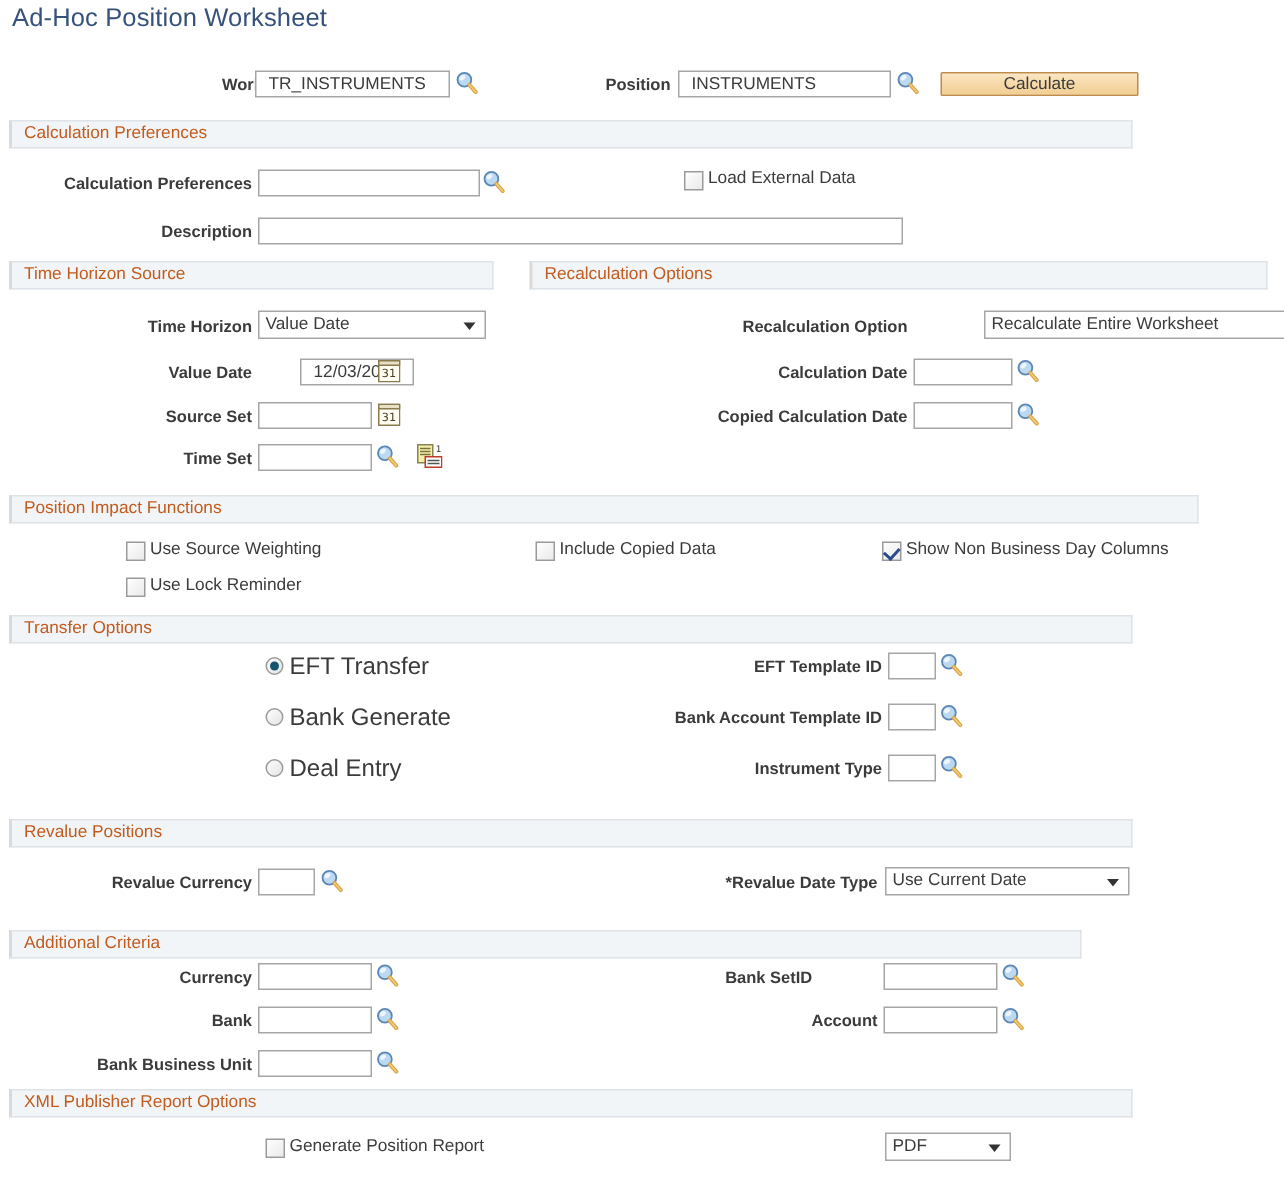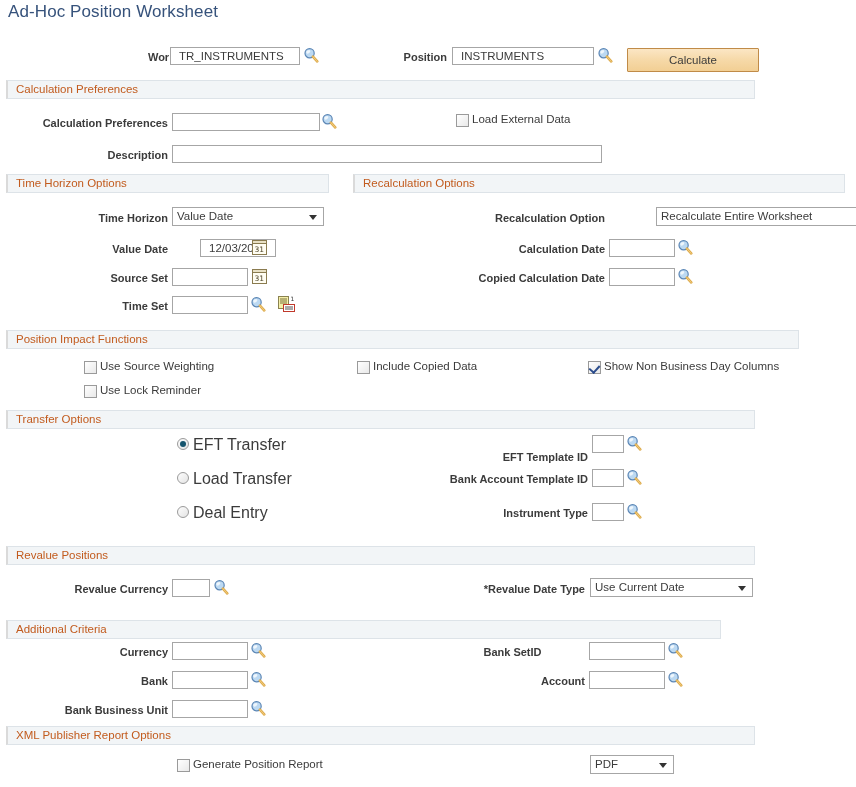--- a/index.html
+++ b/index.html
@@ -182,21 +182,21 @@
 <input class="txt" style="left: 452px; top: 47px; width: 142px;" value="INSTRUMENTS">
 <span class="mag" style="left:597px; top:47px;">
   <svg width="16" height="16" viewBox="0 0 16 16">
     <circle cx="6.6" cy="6.2" r="4.6" fill="#BCD9F2" stroke="#5B86B5" stroke-width="1.2"></circle>
     <ellipse cx="5.3" cy="4.8" rx="2.2" ry="1.5" fill="#ffffff" opacity="0.75" transform="rotate(-35 5.3 4.8)"></ellipse>
     <line x1="9.9" y1="9.6" x2="14.2" y2="14.4" stroke="#D9A441" stroke-width="2.6" stroke-linecap="round"></line>
     <line x1="9.9" y1="9.6" x2="14.2" y2="14.4" stroke="#F0C97A" stroke-width="1.1" stroke-linecap="round"></line>
   </svg>
 </span>
 
-<button class="btn" style="left:627px; top:48px; width:132px; height:24px;">Calculate</button>
+<button class="btn" style="left:627px; top:48px; width:132px; height:16px;">Calculate</button>
 
 <div class="section-bar" style="left:6px; top:80px; width:749px;">
   <span class="section-label">Calculation Preferences</span>
 </div>
 
 <div class="lbl" style="left:10px; top:117px; width:158px;">Calculation Preferences</div>
 <input class="txt" style="left: 172px; top: 113px; width: 148px;" value="">
 <span class="mag" style="left:321px; top:113px;">
   <svg width="16" height="16" viewBox="0 0 16 16">
     <circle cx="6.6" cy="6.2" r="4.6" fill="#BCD9F2" stroke="#5B86B5" stroke-width="1.2"></circle>
@@ -208,21 +208,21 @@
 
 <div class="cbwrap" style="left:456px; top:114px;">
   <span class="cbx"></span>
   <span class="cb-label">Load External Data</span>
 </div>
 
 <div class="lbl" style="left:10px; top:149px; width:158px;">Description</div>
 <input class="txt" style="left: 172px; top: 145px; width: 430px;" value="">
 
 <div class="section-bar" style="left:6px; top:174px; width:323px;">
-  <span class="section-label">Time Horizon Options</span>
+  <span class="section-label">Time Horizon Source</span>
 </div>
 
 <div class="lbl" style="left:20px; top:212px; width:148px;">Time Horizon</div>
 <div class="ddl" style="left:172px; top:207px; width:152px;">
   <span class="ddl-val">Value Date</span>
   <span class="ddl-arrow"></span>
 </div>
 
 <div class="lbl" style="left:20px; top:243px; width:148px;">Value Date</div>
 <input class="txt" style="left: 172px; top: 239px; width: 76px; margin-left: 28px;" value="12/03/2012">
@@ -326,28 +326,28 @@
 <div class="section-bar" style="left:6px; top:410px; width:749px;">
   <span class="section-label">Transfer Options</span>
 </div>
 
 <div class="rbwrap" style="left:177px; top:438px;">
   <span class="rbx selected"></span>
   <span class="rb-label">EFT Transfer</span>
 </div>
 <div class="rbwrap" style="left:177px; top:472px;">
   <span class="rbx"></span>
-  <span class="rb-label">Load Transfer</span>
+  <span class="rb-label">Bank Generate</span>
 </div>
 <div class="rbwrap" style="left:177px; top:506px;">
   <span class="rbx"></span>
   <span class="rb-label">Deal Entry</span>
 </div>
 
-<div class="lbl" style="left:400px; top:439px; width:188px;margin-top:12px;">EFT Template ID</div>
+<div class="lbl" style="left:400px; top:439px; width:188px;">EFT Template ID</div>
 <input class="txt" style="left: 592px; top: 435px; width: 32px;" value="">
 <span class="mag" style="left:626px; top:435px;">
   <svg width="16" height="16" viewBox="0 0 16 16">
     <circle cx="6.6" cy="6.2" r="4.6" fill="#BCD9F2" stroke="#5B86B5" stroke-width="1.2"></circle>
     <ellipse cx="5.3" cy="4.8" rx="2.2" ry="1.5" fill="#ffffff" opacity="0.75" transform="rotate(-35 5.3 4.8)"></ellipse>
     <line x1="9.9" y1="9.6" x2="14.2" y2="14.4" stroke="#D9A441" stroke-width="2.6" stroke-linecap="round"></line>
     <line x1="9.9" y1="9.6" x2="14.2" y2="14.4" stroke="#F0C97A" stroke-width="1.1" stroke-linecap="round"></line>
   </svg>
 </span>
 

